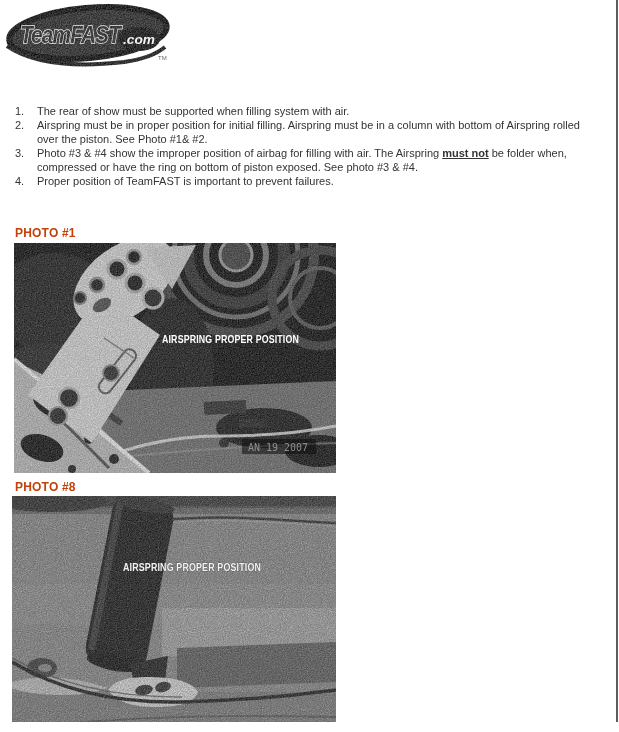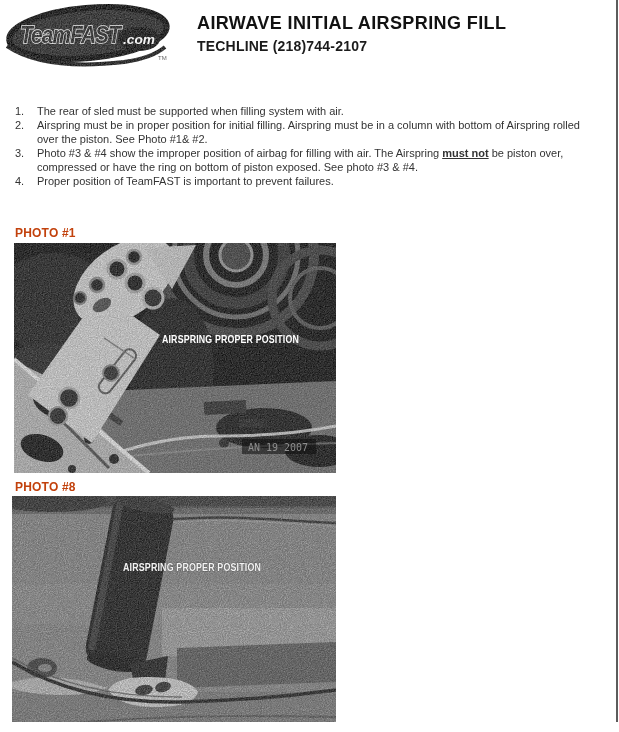--- a/index.html
+++ b/index.html
@@ -52,35 +52,33 @@
       </g>
       <path d="M 3,44 Q 40,69 120,60 Q 148,56 161,45" fill="none" stroke="#0a0a0a" stroke-width="4"></path>
       <text x="16" y="41" font-size="24" font-weight="bold" font-style="italic" fill="#1a1a1a" stroke="#e6e6e6" stroke-width="1.4" style="paint-order:stroke" letter-spacing="-1" textLength="100" lengthAdjust="spacingAndGlyphs">TeamFAST</text>
       <ellipse cx="135" cy="37" rx="21" ry="12" fill="#050505"></ellipse>
       <text x="119" y="42" font-size="13.5" font-weight="bold" font-style="italic" fill="#efefef" textLength="32" lengthAdjust="spacingAndGlyphs">.com</text>
       <text x="154" y="58" font-size="6" fill="#444">TM</text>
       <rect x="0" y="0" width="170" height="70" filter="url(#nLogo)" opacity="0.3"></rect>
     </svg>
   </div>
 
-  <div class="abs doc-title">AIRWAVE INITIAL AIRSPRING FILL</div>
-  <div class="abs techline">TECHLINE (218)744-2107</div>
 
   <div class="abs instructions">
     <div class="inst-line">
-      <span class="inst-num">1.</span><span>The rear of sled must be supported when filling system with air.</span>
+      <span class="inst-num">1.</span><span>The rear of show must be supported when filling system with air.</span>
     </div>
     <div class="inst-line">
       <span class="inst-num">2.</span><span>Airspring must be in proper position for initial filling. Airspring must be in a column with bottom of Airspring rolled</span>
     </div>
     <div class="inst-line inst-cont">
       <span>over the piston. See Photo #1&amp; #2.</span>
     </div>
     <div class="inst-line">
-      <span class="inst-num">3.</span><span>Photo #3 &amp; #4 show the improper position of airbag for filling with air. The Airspring </span><span class="inst-bold">must not</span><span> be piston over,</span>
+      <span class="inst-num">3.</span><span>Photo #3 &amp; #4 show the improper position of airbag for filling with air. The Airspring </span><span class="inst-bold">must not</span><span> be folder when,</span>
     </div>
     <div class="inst-line inst-cont">
       <span>compressed or have the ring on bottom of piston exposed. See photo #3 &amp; #4.</span>
     </div>
     <div class="inst-line">
       <span class="inst-num">4.</span><span>Proper position of TeamFAST is important to prevent failures.</span>
     </div>
   </div>
 
   <div class="abs photo-label photo1-label">PHOTO #1</div>

